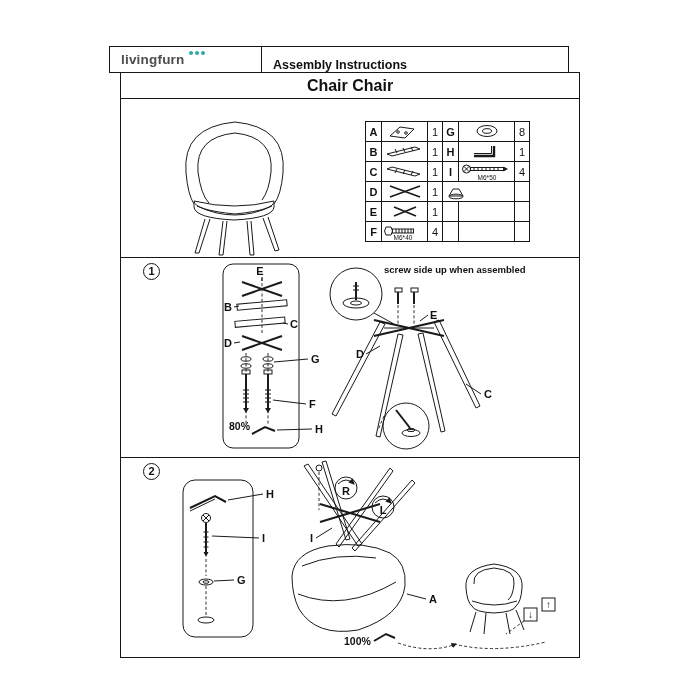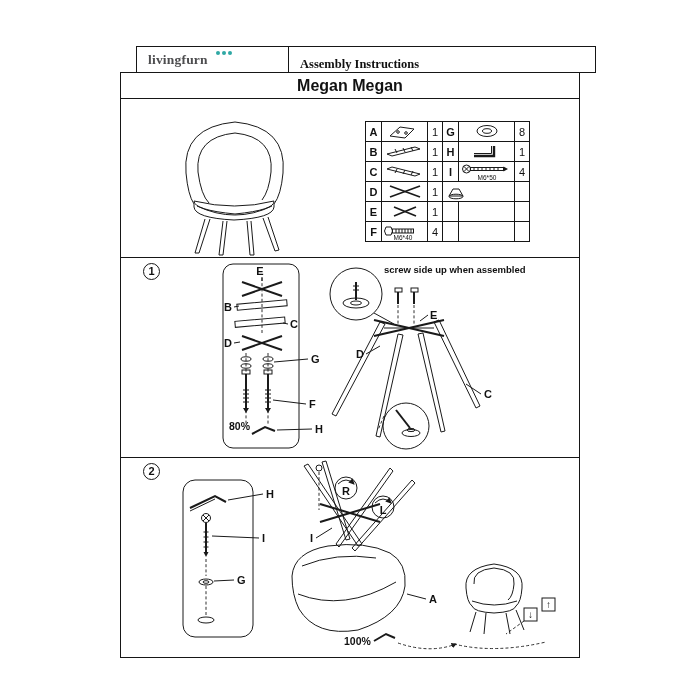--- a/index.html
+++ b/index.html
@@ -2,21 +2,21 @@
 <html><head>
 <meta charset="utf-8">
 <style>
   * { margin:0; padding:0; box-sizing:border-box; }
   html,body { background:#ffffff; }
   .page { position:relative; width:700px; height:700px; background:#fff;
           font-family:"Liberation Sans", sans-serif; color:#111; overflow:hidden; }
   .box { position:absolute; border:1px solid #161616; background:#fff; }
 
   
-  .hdr { left:136px; top:46px; width:460px; height:27px; display:flex;font-family:Liberation Serif, serif; }
+  .hdr { left:109px; top:46px; width:460px; height:27px; display:flex; }
   .hdr-left { width:152px; border-right:1px solid #161616; position:relative;
               display:flex; align-items:center; padding-left:11px; }
   .brand { font-weight:bold; font-size:13.5px; color:#4d4d4f; letter-spacing:.2px; }
   .dots { position:absolute; left:79px; top:4px; display:flex; gap:2px; }
   .dots i { width:4px; height:4px; border-radius:50%; display:block; }
   .hdr-right { flex:1; display:flex; align-items:flex-end; padding-left:11px;
                font-weight:bold; font-size:12.5px; }
 
   .title-box { left:120px; top:72px; width:460px; height:27px; display:flex;
                align-items:center; justify-content:center; font-weight:bold; font-size:16px; }
@@ -61,21 +61,21 @@
           <i style="background:#2fa8a4"></i>
           <i style="background:#2fa8a4"></i>
         </span>
     </div>
     <div class="hdr-right">
       <span>Assembly Instructions</span>
     </div>
   </div>
 
   <div class="box title-box">
-    <span>Megan Megan</span>
+    <span>Chair Chair</span>
   </div>
 
   <div class="box main">
     <div class="hline" style="top:158px;"></div>
     <div class="hline" style="top:358px;"></div>
 
     <svg class="art" style="left:40px; top:12px;" width="150" height="148" viewBox="0 0 150 148">
       <g class="ln">
         <path d="M25,62 Q21,16 74,11 Q126,16 122,62 Q120,84 113,93 L113,96 Q112,107 73,109 Q34,107 33,96 L33,93 Q27,84 25,62 Z"></path>
         <path d="M37,61 Q34,26 74,22 Q113,26 110,61 Q108,80 101,89"></path>

